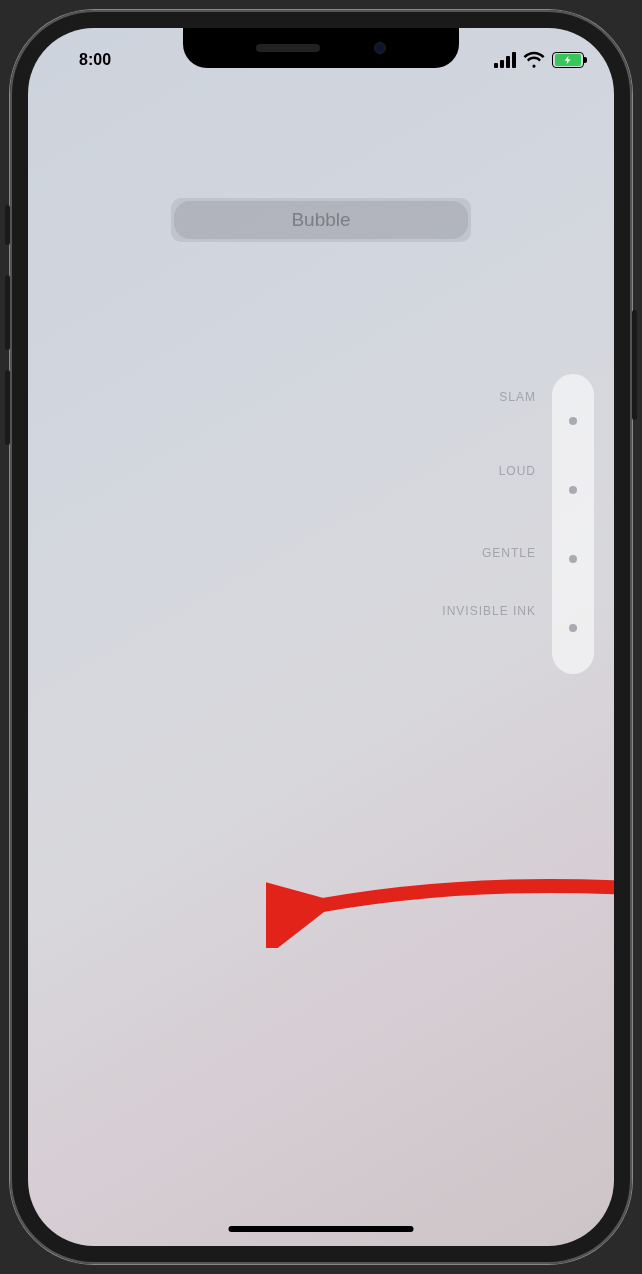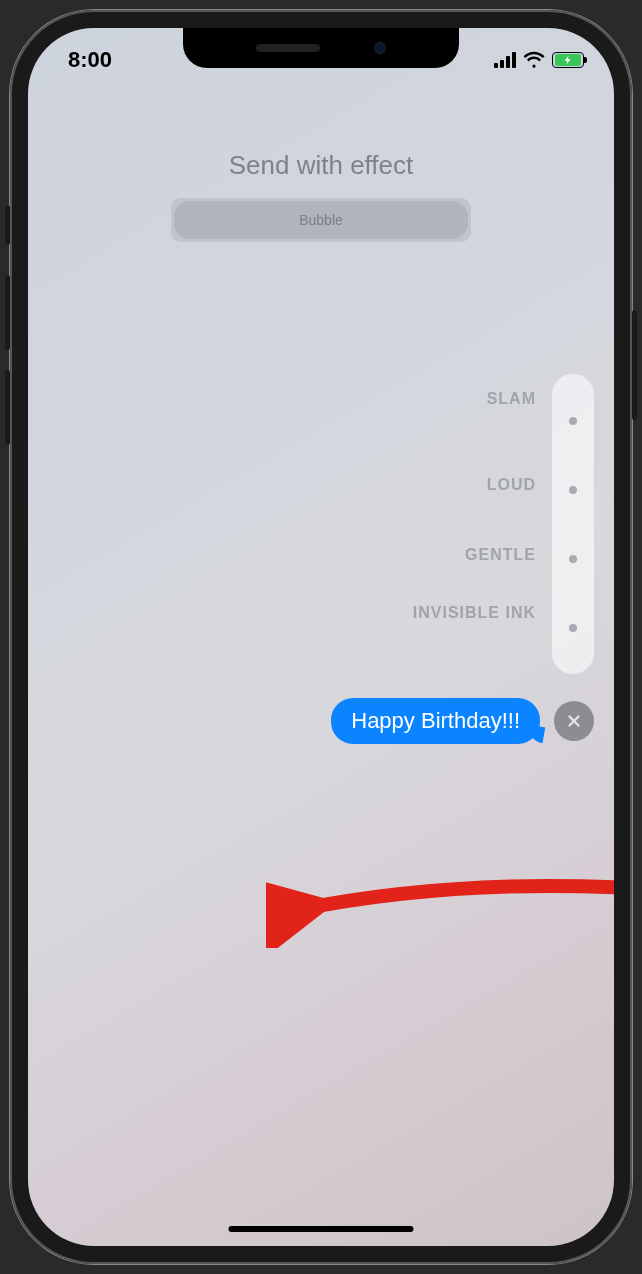--- a/index.html
+++ b/index.html
@@ -44,21 +44,21 @@
     .camera { width: 12px; height: 12px; background: #0d1530; border-radius: 50%; border:1px solid #222; }
 
     .status-bar {
       position: absolute; top: 0; left: 0; right: 0;
       height: 54px;
       display: flex; justify-content: space-between; align-items: center;
       padding: 10px 30px 0 40px;
       z-index: 40;
       color: #000;
     }
-    .status-time { font-size: 22px; font-weight: 600; }
+    .status-time { font-size: 16px; font-weight: 600; margin-left: 11px; }
     .status-right { display: flex; align-items: center; gap: 7px; }
     .signal { display: flex; align-items: flex-end; gap: 2px; height: 16px; }
     .signal span { width: 4px; background: #000; border-radius: 1px; }
     .signal span:nth-child(1){height:5px;} .signal span:nth-child(2){height:8px;}
     .signal span:nth-child(3){height:12px;} .signal span:nth-child(4){height:16px;}
     .wifi-svg { width: 22px; height: 22px; }
     .battery { position: relative; width: 32px; height: 16px; border: 1.5px solid #000; border-radius: 4px; display:flex; align-items:center; justify-content:center;}
     .battery::after { content:''; position:absolute; right:-4px; top:4px; width:3px; height:6px; background:#000; border-radius:0 2px 2px 0; }
     .battery-fill { width: 26px; height: 12px; background:#37c759; border-radius:2px; display:flex; align-items:center; justify-content:center;}
     .battery-fill svg { width:10px; height:10px; }
@@ -66,40 +66,40 @@
     .title { position:absolute; top: 122px; left:0; right:0; text-align:center; color:#7e8289; font-size: 26px; font-weight: 400; }
 
     .segmented {
       position:absolute; top: 170px; left:50%; transform:translateX(-50%);
       width: 300px; height: 44px;
       background: rgba(130,132,140,0.20);
       border-radius: 10px;
       display:flex; align-items:center;
       padding:3px;
     }
-    .seg { flex:1; height:100%; display:flex; align-items:center; justify-content:center; font-size:14px; color:#7b7e85; border-radius:16px; }
+    .seg { flex:1; height:100%; display:flex; align-items:center; justify-content:center; font-size:19px; color:#7b7e85; border-radius:16px; }
     .seg.active { background: rgba(150,152,160,0.35); }
 
     .effects-rail {
       position:absolute; right: 20px; top: 346px;
       width: 42px; height: 300px;
       background: rgba(255,255,255,0.58);
       border-radius: 22px;
       display:flex; flex-direction:column; justify-content:space-around; align-items:center;
       padding: 12px 0;
     }
     .rail-dot { width:8px; height:8px; border-radius:50%; background:#a8abb2; }
 
     .effect-label {
       position:absolute; right: 78px;
-      font-size: 16px; letter-spacing: 1px; font-weight: 700;
+      font-size: 12px; letter-spacing: 1px; font-weight: 400;
       color:#a1a4ab;
       text-align: right;
     }
-    .lbl-slam   { top: 362px; } .lbl-loud { top: 448px; text-align: right; }
+    .lbl-slam   { top: 362px; } .lbl-loud { top: 436px; text-align: right; }
     .lbl-gentle { top: 518px; } .lbl-invisible { top: 576px; }
 
     .message-row {
       position:absolute; top: 670px; right: 20px;
       display:flex; align-items:center; gap: 14px;
     }
     .bubble {
       position: relative;
       background:#0b84ff; color:#fff;
       font-size: 22px; padding: 10px 20px;
@@ -158,46 +158,37 @@
         <div class="battery">
           <div class="battery-fill">
             <svg viewBox="0 0 24 24">
                 <path d="M13 2L4 14h6l-1 8 9-12h-6l1-8z" fill="#fff"></path>
               </svg>
           </div>
         </div>
       </div>
     </div>
 
-    <div class="title">Send with effect</div>
 
     <div class="segmented">
       <div class="seg active">Bubble</div>
     </div>
 
     <div class="effect-label lbl-slam">SLAM</div>
     <div class="effect-label lbl-loud">LOUD</div>
     <div class="effect-label lbl-gentle">GENTLE</div>
     <div class="effect-label lbl-invisible">INVISIBLE INK</div>
 
     <div class="effects-rail">
       <div class="rail-dot"></div>
       <div class="rail-dot"></div>
       <div class="rail-dot"></div>
       <div class="rail-dot"></div>
     </div>
 
-    <div class="message-row">
-      <div class="bubble">Happy Birthday!!!</div>
-      <div class="cancel">
-        <svg viewBox="0 0 24 24">
-          <path d="M18 6L6 18M6 6l12 12" stroke="#e5e5ea" stroke-width="3" stroke-linecap="round"></path>
-        </svg>
-      </div>
-    </div>
 
     <svg class="arrow-overlay" viewBox="0 0 400 90">
       <defs>
         <marker id="ah" markerWidth="14" markerHeight="14" refX="3" refY="7" orient="auto">
           <path d="M14 0 L0 7 L14 14 L9 7 Z" fill="#e2231a"></path>
         </marker>
       </defs>
       <path d="M395 32 Q 200 18 30 52" stroke="#e2231a" stroke-width="14" fill="none" marker-end="url(#ah)" stroke-linecap="round"></path>
     </svg>
 

